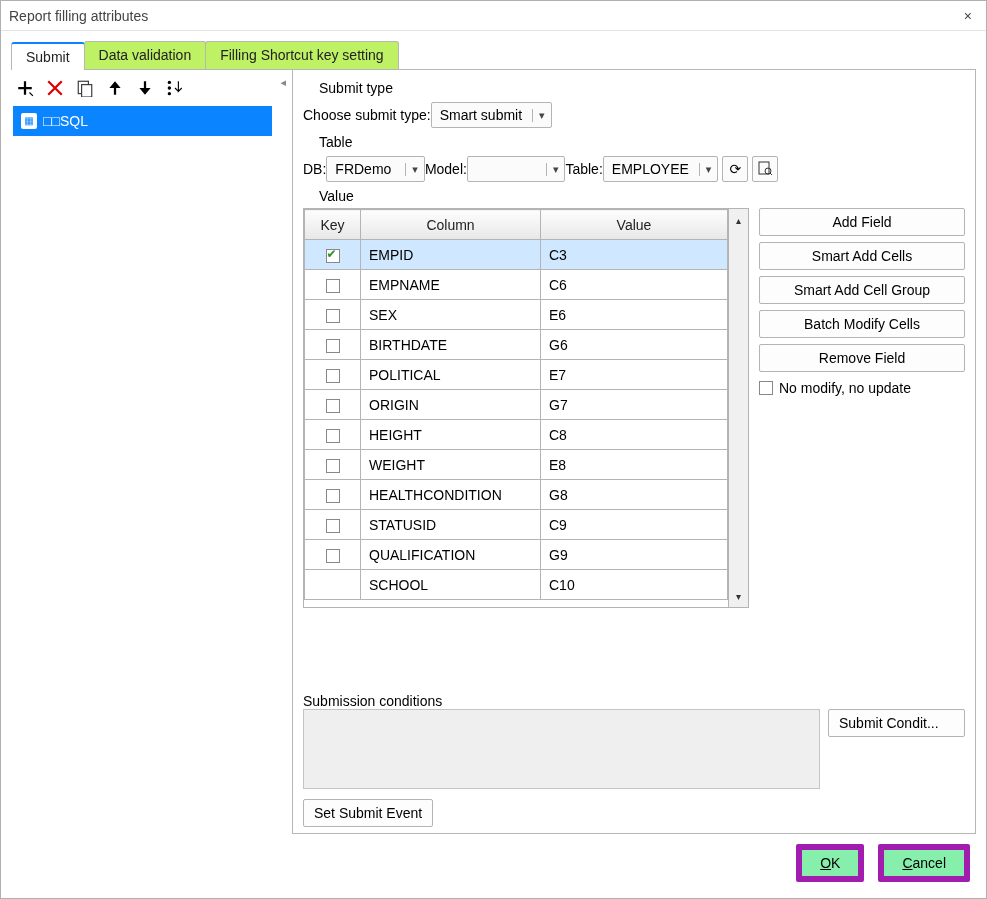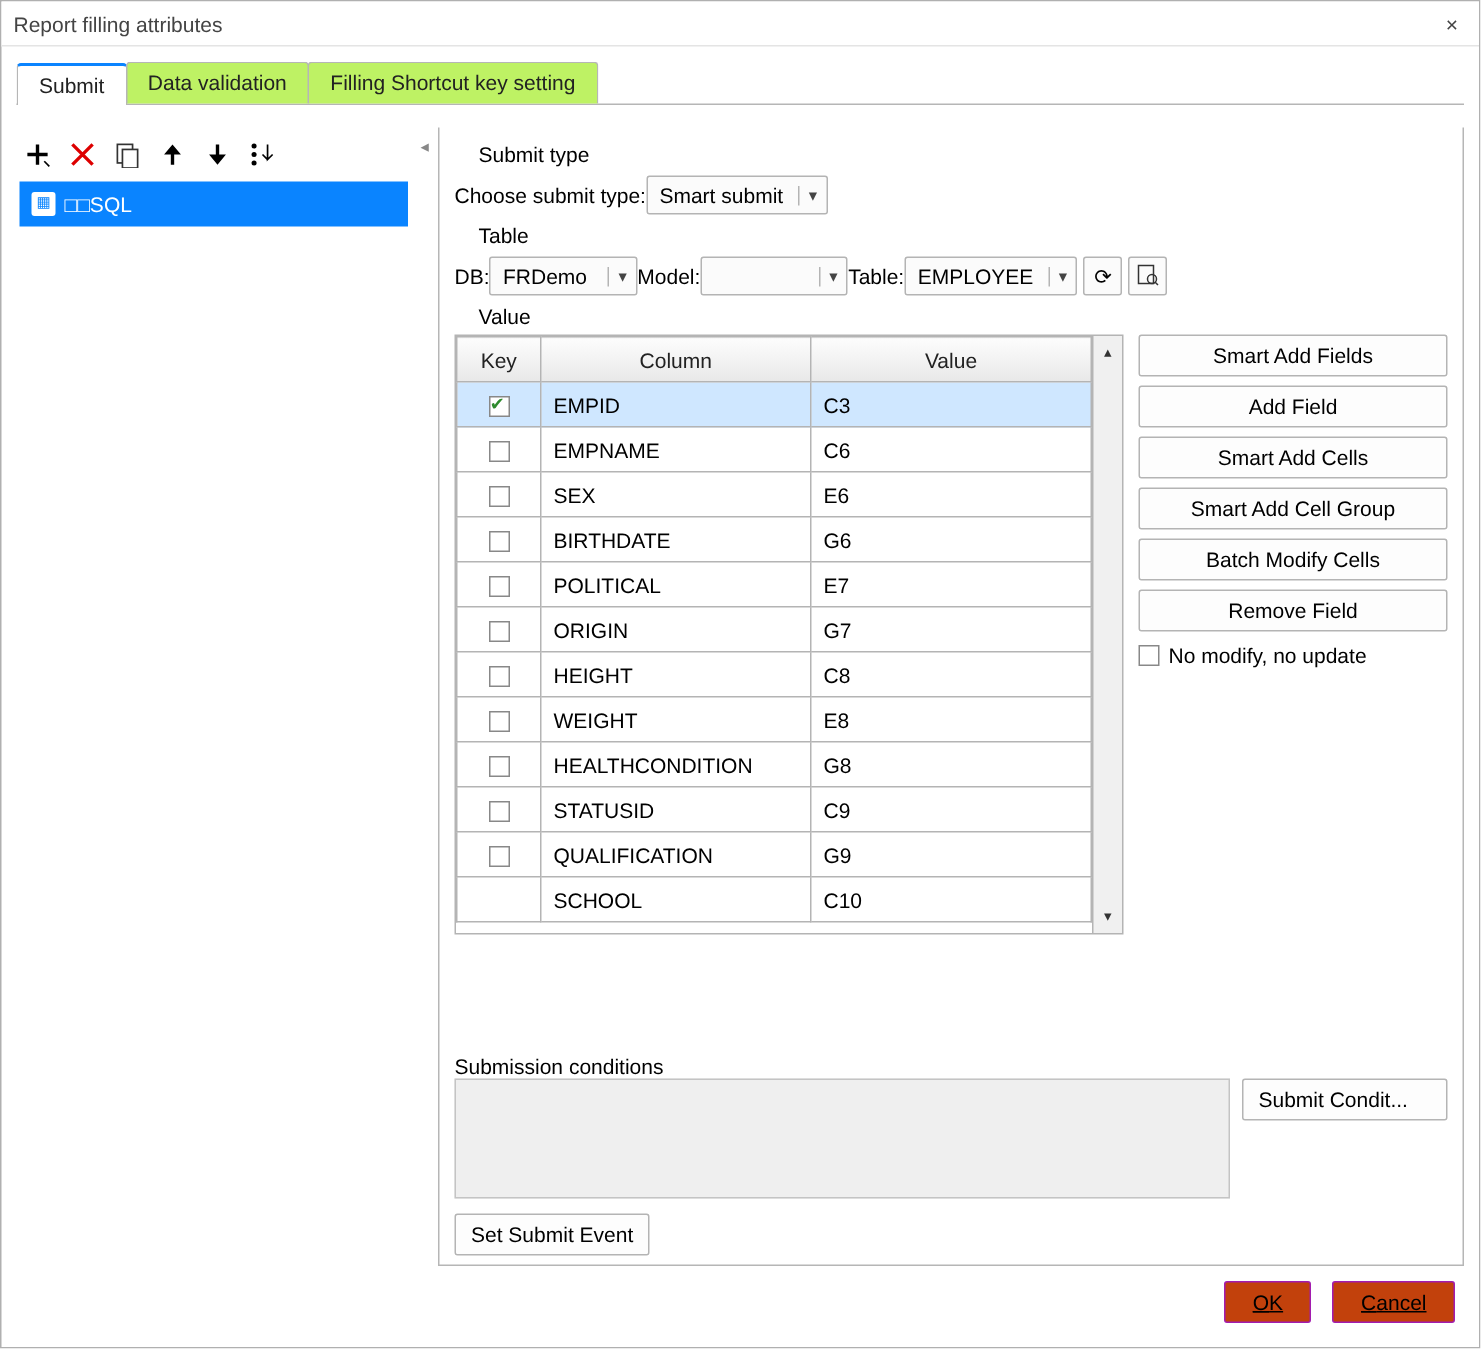--- a/index.html
+++ b/index.html
@@ -2,21 +2,21 @@
 <html><head>
 <meta charset="utf-8">
 <style>
   * { box-sizing: border-box; font-family: "Segoe UI", Tahoma, sans-serif; font-size: 14px; }
   body { margin: 0; background: #fff; width: 987px; height: 899px; overflow: hidden; }
   .window { width: 987px; height: 899px; border: 1px solid #b0b0b0; display: flex; flex-direction: column; background:#fff;}
   .titlebar { height: 30px; background: #fff; display:flex; align-items:center; padding:0 8px; border-bottom:1px solid #e4e4e4;}
   .titlebar span { color:#444; }
   .title-close { margin-left:auto; color:#444; font-size:14px; padding:2px 6px;}
   .content { flex:1; display:flex; flex-direction:column; padding:10px 10px 6px 10px;}
-  .tabs { display:flex; border-bottom:1px solid #b6b6b6; margin-bottom:15px;}
+  .tabs { display:flex; border-bottom:1px solid #b6b6b6; margin-bottom:0;}
   .tab { border:1px solid #b6b6b6; border-bottom:none; padding:5px 14px; background:#bef264; color:#222; border-top-left-radius:3px; border-top-right-radius:3px; margin-right:-1px; position:relative;}
   .tab.active { background:#fff; border-top:2px solid #0a84ff; top:1px;}
   .main-split { flex:1; display:flex; gap:6px; min-height:0;}
   .left-pane { width:280px; display:flex; flex-direction:column; border:1px solid transparent;}
   .toolbar { display:flex; align-items:center; gap:12px; padding:6px 4px; height:34px;}
   .tool-ico { width:18px; height:18px; display:inline-flex; align-items:center; justify-content:center; color:#333;}
   .tool-ico svg { width:18px; height:18px;}
   .tree { flex:1; border:1px solid transparent;}
   .tree-item { background:#0a84ff; color:#fff; display:flex; align-items:center; gap:6px; padding:4px 8px; height:30px;}
   .tree-item .tico { width:16px; height:16px; display:inline-block; background:#fff; color:#0a84ff; font-size:10px; text-align:center; line-height:16px; border-radius:2px;}
@@ -42,21 +42,21 @@
   .scroll-arrow { height:22px; display:flex; align-items:center; justify-content:center; font-size:10px; color:#333;}
   .scroll-track { flex:1;}
   .side-actions { width:206px; display:flex; flex-direction:column; gap:6px;}
   .btn { border:1px solid #b4b4b4; background:#fdfdfd; padding:5px 6px; text-align:center; border-radius:2px;}
   .chk-line { display:flex; align-items:center; gap:6px; margin-top:2px;}
   .sub-cond-label { margin-top:8px;}
   .sub-cond-area { display:flex; gap:8px; align-items:flex-start; }
   .cond-box { flex:1; height:80px; border:1px solid #c4c4c4; background:#efefef;}
   .small-btn { border:1px solid #b4b4b4; background:#fdfdfd; padding:5px 10px; border-radius:2px;}
   .bottom-buttons { display:flex; justify-content:flex-end; gap:14px; padding:10px 6px;}
-  .action-btn { border:1px solid #a21caf; background:#c2410c; padding:5px 18px; border-radius:2px;text-decoration:underline;}
+  .action-btn { border:6px solid #a21caf; background:#86efac; padding:5px 18px; border-radius:2px;}
   .action-btn .ul { text-decoration:underline;}
   .splitter-marker { width:6px; display:flex; align-items:flex-start; justify-content:center; padding-top:6px; color:#888; font-size:11px;}
 </style>
 </head>
 <body>
 
 <div class="window">
   <div class="titlebar">
     <span>Report filling attributes</span>
     <div class="title-close">×</div>
@@ -236,21 +236,20 @@
               </table>
             </div>
             <div class="scroll-col">
               <div class="scroll-arrow">▴</div>
               <div class="scroll-track"></div>
               <div class="scroll-arrow">▾</div>
             </div>
           </div>
 
           <div class="side-actions">
-            <div class="btn">Smart Add Fields</div>
             <div class="btn">Add Field</div>
             <div class="btn">Smart Add Cells</div>
             <div class="btn">Smart Add Cell Group</div>
             <div class="btn">Batch Modify Cells</div>
             <div class="btn">Remove Field</div>
             <div class="chk-line">
               <span class="chk"></span>
               <span>No modify, no update</span>
             </div>
           </div>

